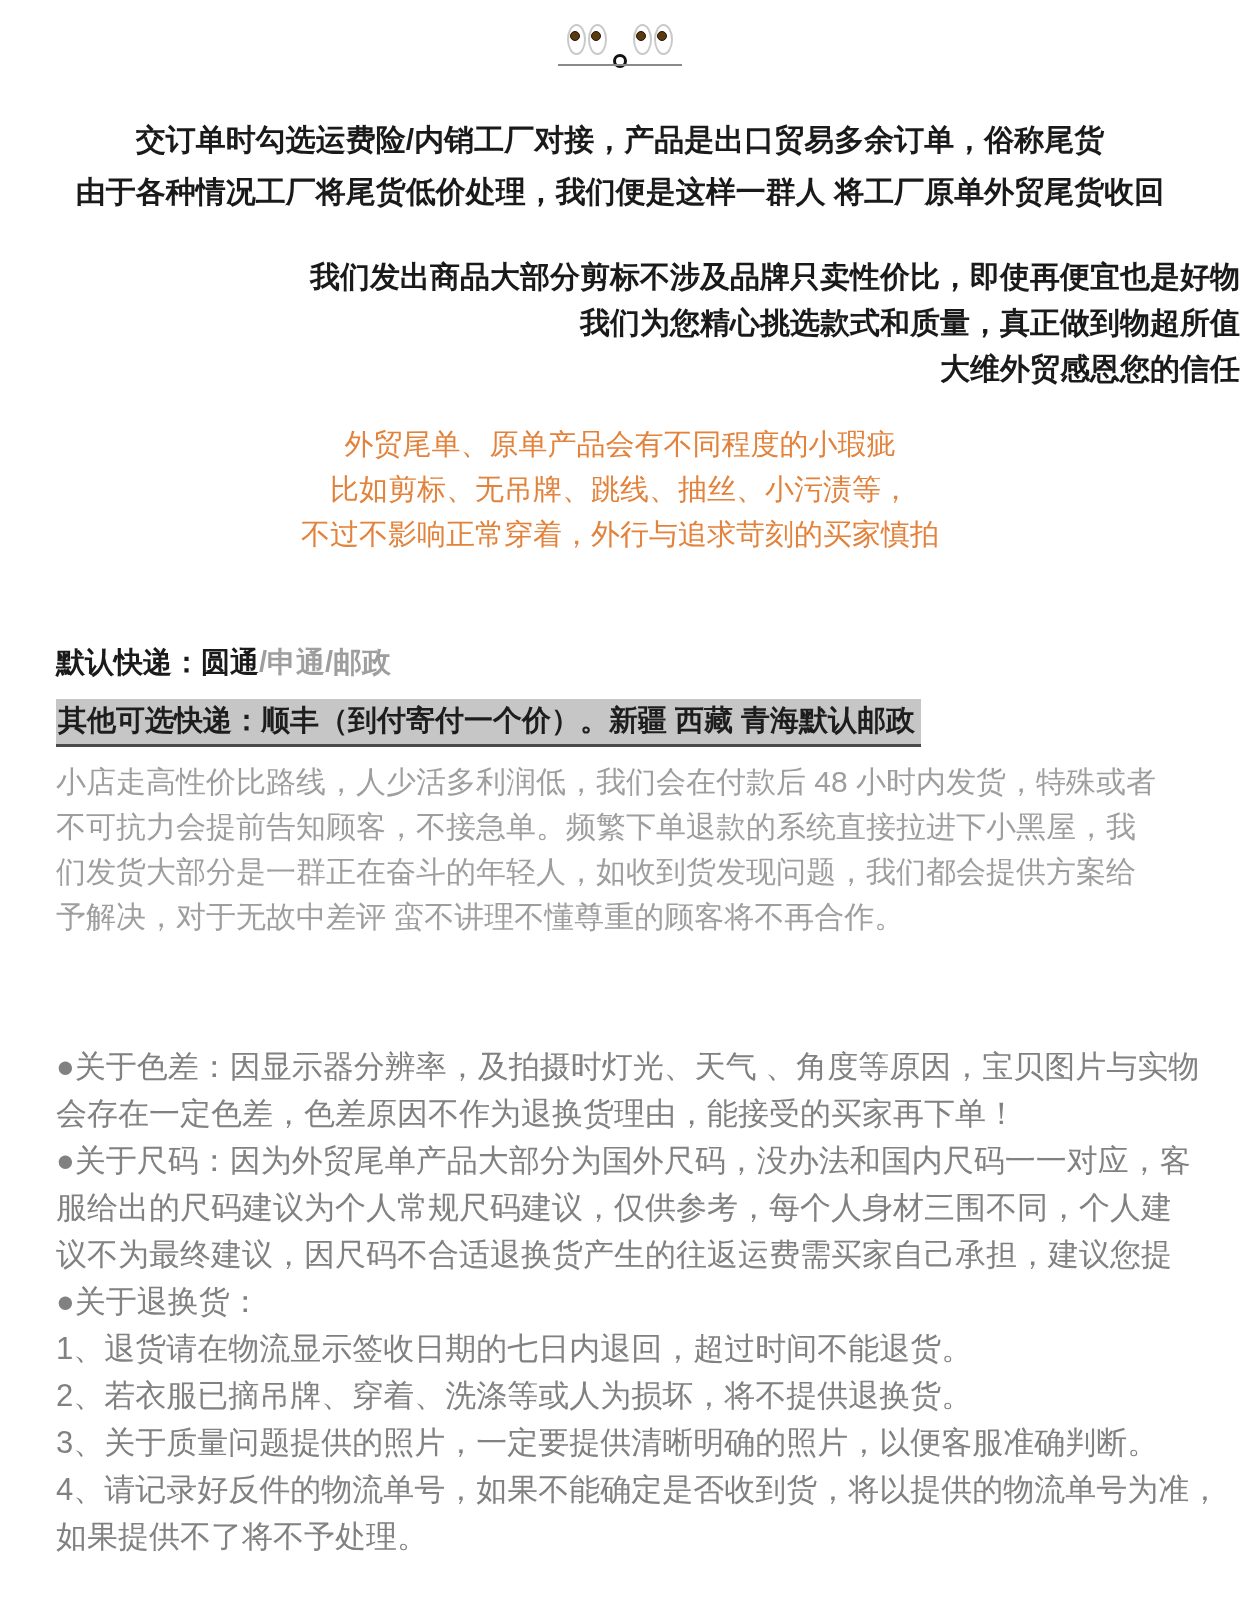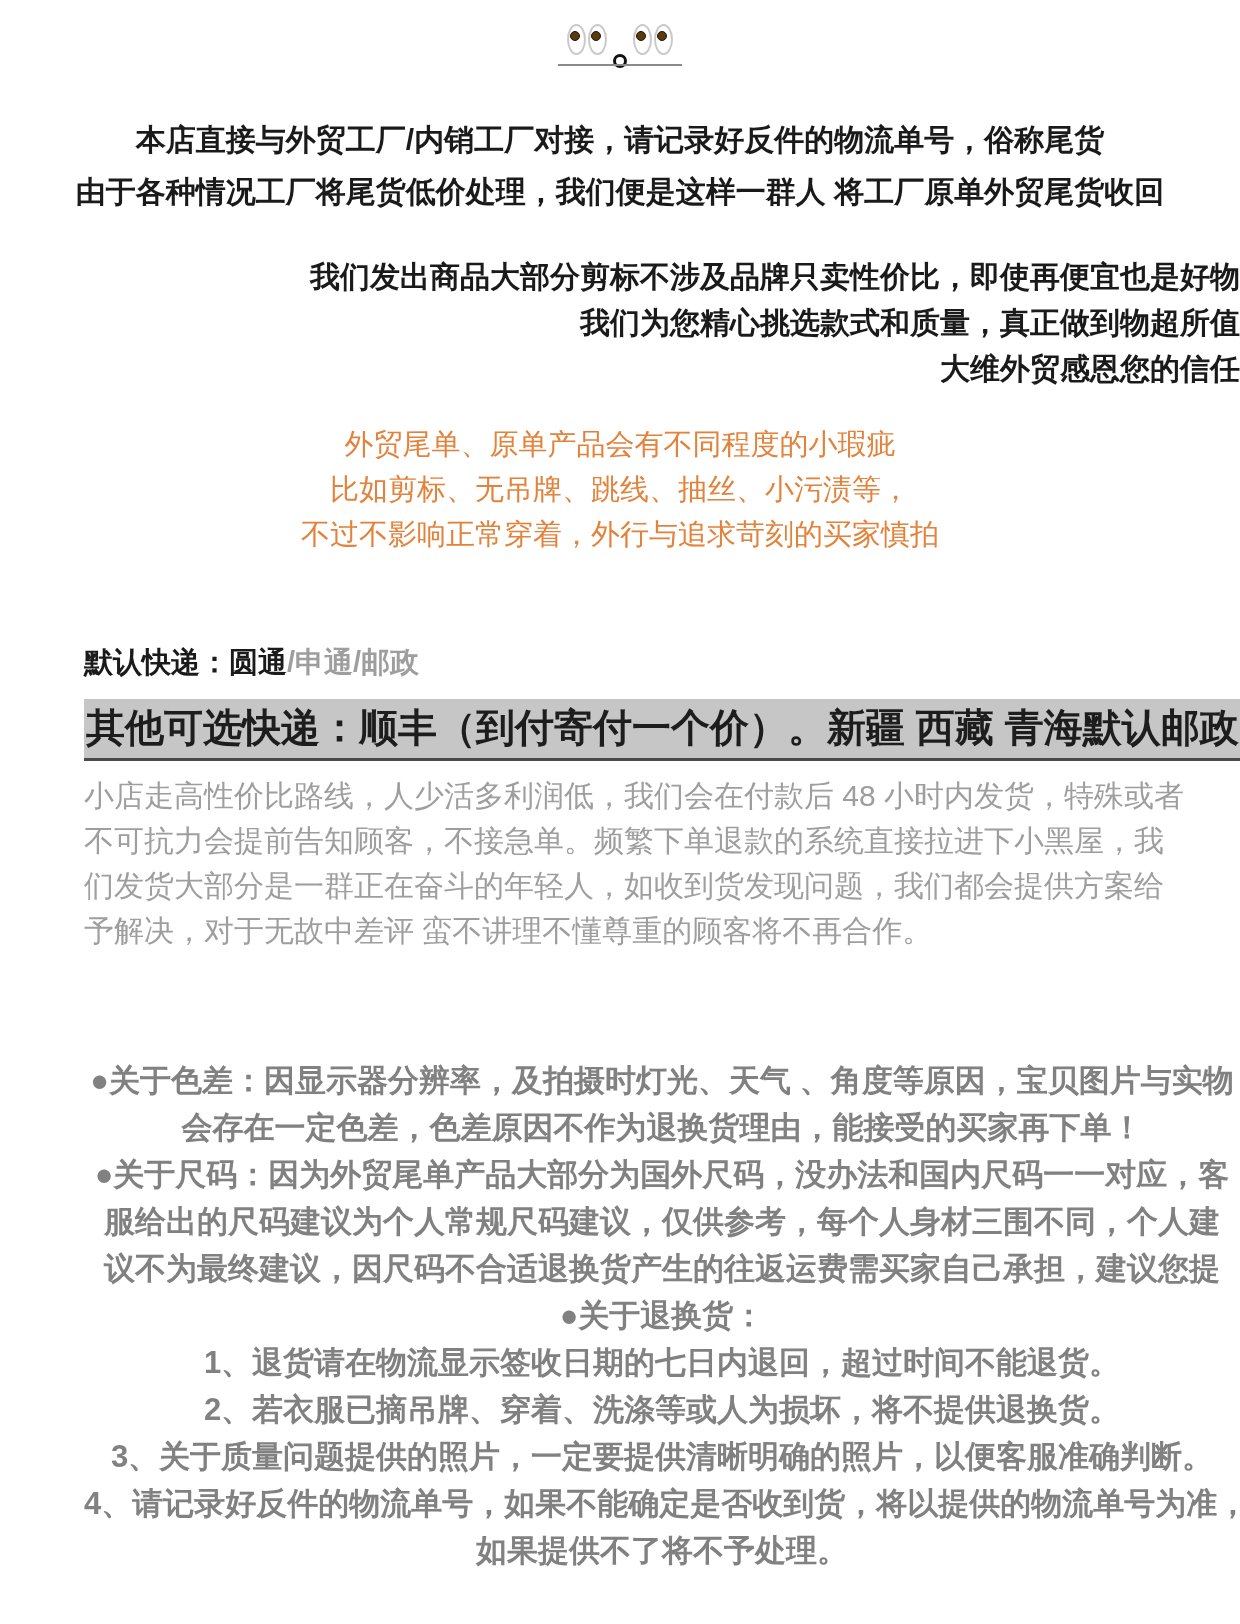--- a/index.html
+++ b/index.html
@@ -78,73 +78,72 @@
   
   .flaws { margin-top: 30px; }
   .o-line {
     font-size: 29px;
     font-weight: 400;
     color: #e2823b;
     line-height: 45px;
     white-space: nowrap;
   }
   
-  .left-col { padding-left: 84px; }
+  .left-col { padding-left: 56px; }
   .shipping { margin-top: 86px; }
   .ship-line { font-size: 29px; font-weight: 700; white-space: nowrap; }
   .ship-black { color: #1a1a1a; }
   .ship-gray { color: #9e9e9e; }
   .ship-line2 { margin-top: 16px; white-space: nowrap; }
   .highlight {
     display: inline-block;
     background: #c6c6c6;
     color: #1d1d1d;
-    font-size: 39px;
+    font-size: 29px;
     font-weight: 700;
     padding: 2px 6px 3px 2px;
     border-bottom: 3px solid #4a4a4a;
   }
   
   .policy { margin-top: 12px; }
   .g-line {
     font-size: 30px;
     font-weight: 400;
     color: #9e9e9e;
     line-height: 45px;
     white-space: nowrap;
   }
   
   .notes { margin-top: 104px; }
   .n-line {
     font-size: 31px;
-    font-weight: 700;
+    font-weight: 400;
     color: #818181;
     line-height: 47px;
     white-space: nowrap;
-    text-align: center;
   }
 </style>
 </head>
 <body>
 
 <div class="eyes-wrap">
   <div class="eye-pair">
     <span class="eye"></span>
     <span class="eye"></span>
   </div>
   <span class="dot-ring"></span>
   <div class="eye-pair">
     <span class="eye"></span>
     <span class="eye"></span>
   </div>
   <div class="eyes-underline"></div>
 </div>
 
 <section class="center-block intro">
-  <div class="b-line">本店直接与外贸工厂/内销工厂对接，请记录好反件的物流单号，俗称尾货</div>
+  <div class="b-line">交订单时勾选运费险/内销工厂对接，产品是出口贸易多余订单，俗称尾货</div>
   <div class="b-line">由于各种情况工厂将尾货低价处理，我们便是这样一群人 将工厂原单外贸尾货收回</div>
 </section>
 
 <section class="center-block value">
   <div class="b-line">我们发出商品大部分剪标不涉及品牌只卖性价比，即使再便宜也是好物</div>
   <div class="b-line">我们为您精心挑选款式和质量，真正做到物超所值</div>
   <div class="b-line">大维外贸感恩您的信任</div>
 </section>
 
 <section class="center-block flaws">

